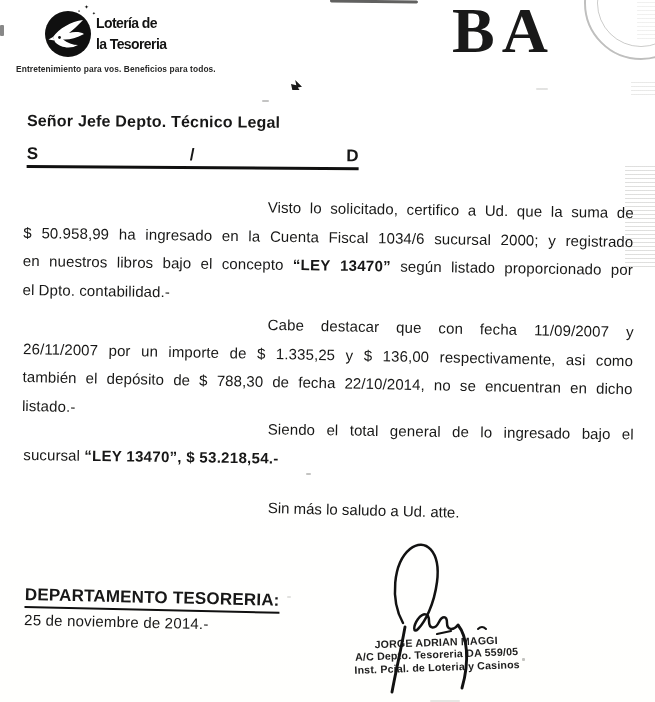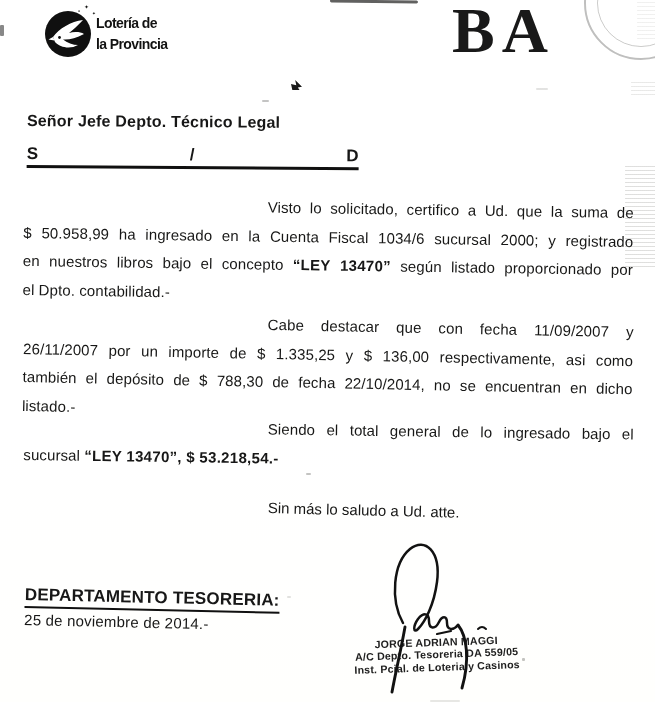--- a/index.html
+++ b/index.html
@@ -63,22 +63,23 @@
       <circle cx="15.5" cy="27.5" r="1.4" fill="#141414"></circle>
       <path d="M9 27 L 4.5 29.5 L 10.5 30.5 Z" fill="#ffffff"></path>
     </svg>
   </div>
   <span class="sparkle" style="left:84px;top:3px;">✦</span>
   <span class="sparkle" style="left:92px;top:11px;font-size:4.5px;">✦</span>
   <span class="sparkle" style="left:78px;top:9px;font-size:3.5px;">●</span>
 
   <div class="lp-word">
     <div>Lotería de</div>
-    <div>la Provincia</div>
+    <div>la Tesoreria</div>
   </div>
+  <div class="lp-tagline">Entretenimiento para vos. Beneficios para todos.</div>
 
   <div class="ba">BA</div>
   <div class="stamp-circle"></div>
 
   <div class="recipient">
     <div class="recipient-title">Señor Jefe Depto. Técnico Legal</div>
     <div class="sd-row">
       <span>S</span>
       <span>/</span>
       <span>D</span>

